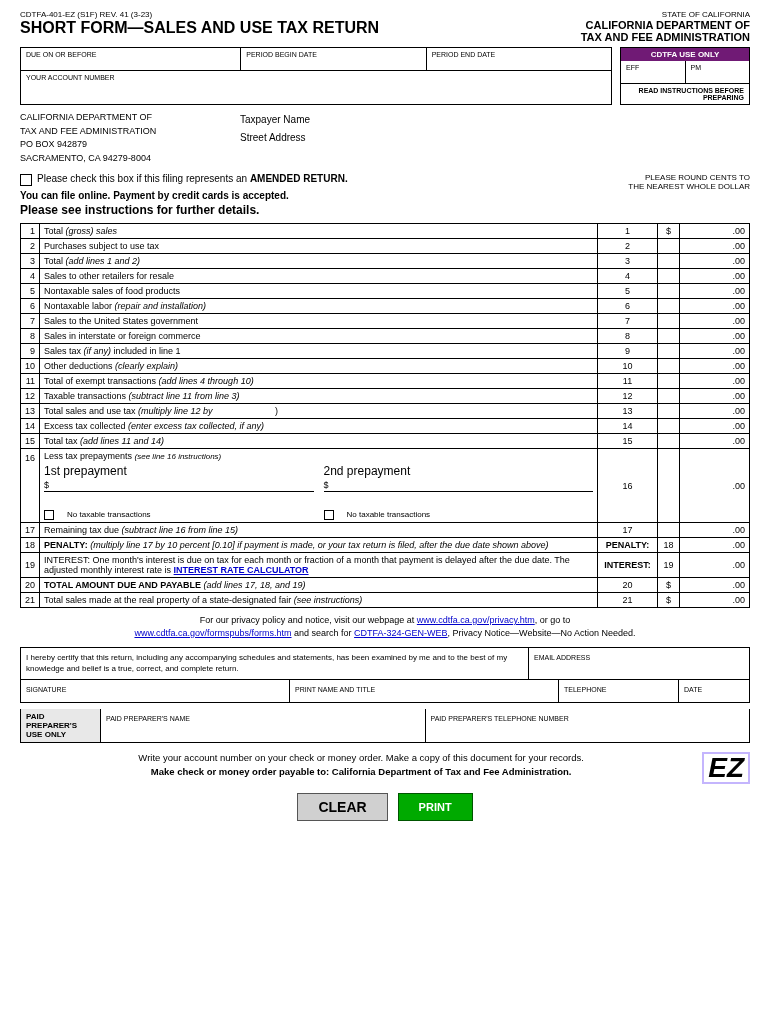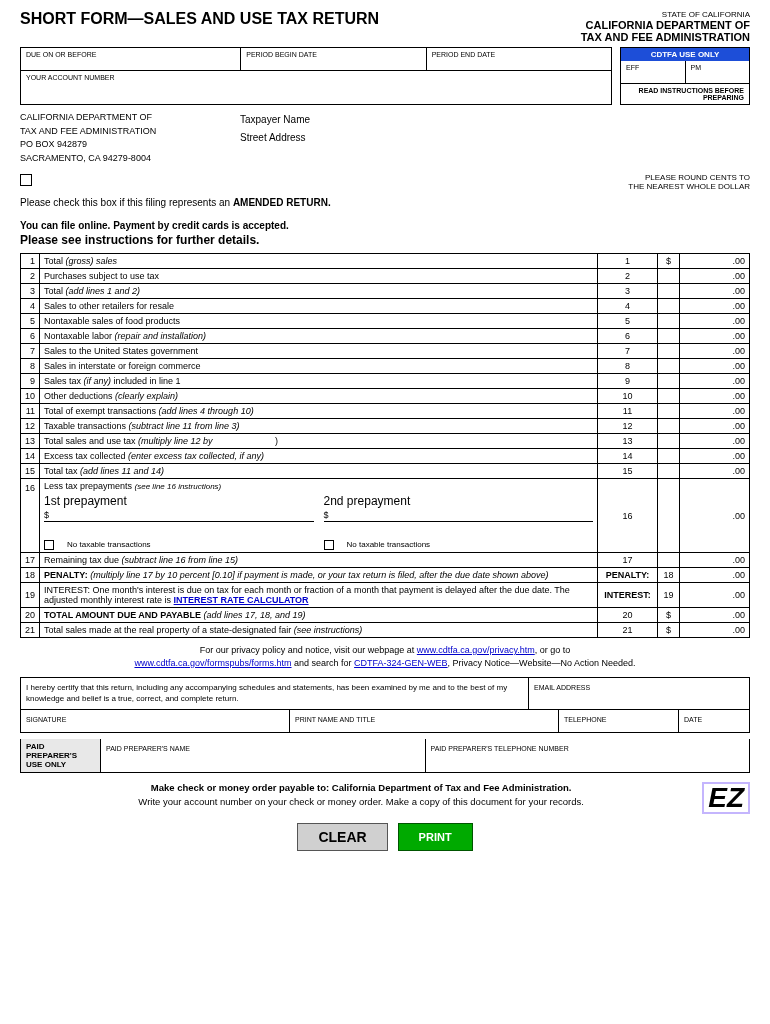--- a/index.html
+++ b/index.html
@@ -77,21 +77,21 @@
       padding: 3px 5px;
       min-height: 22px;
     }
 
     
     .cdtfa-box {
       width: 130px;
       border: 1px solid #000;
     }
     .cdtfa-title {
-      background: #1d4ed8;
+      background: #701a75;
       color: #fff;
       text-align: center;
       font-size: 8px;
       padding: 2px;
       font-weight: bold;
     }
     .cdtfa-inner {
       display: flex;
       border-bottom: 1px solid #000;
     }
@@ -128,23 +128,22 @@
       line-height: 1.8;
     }
 
     
     .amended-section {
       margin-bottom: 6px;
     }
     .amended-line {
       display: flex;
       align-items: flex-start;
-      gap: 11px;
-      margin-bottom: 12px;
-      flex-direction: column;
+      gap: 5px;
+      margin-bottom: 4px;
     }
     .checkbox {
       width: 12px;
       height: 12px;
       border: 1px solid #000;
       display: inline-block;
       flex-shrink: 0;
       margin-top: 1px;
     }
     .amended-text {
@@ -414,20 +413,21 @@
       text-align: right;
     }
   </style>
 </head>
 <body>
 
 <div class="page">
 
   <div class="header">
     <div class="header-left">
+      <div class="form-id">CDTFA-401-EZ (S1F) REV. 41 (3-23)</div>
       <div class="form-title">SHORT FORM—SALES AND USE TAX RETURN</div>
     </div>
     <div class="header-right">
       <div class="state-name">STATE OF CALIFORNIA</div>
       <div class="dept-name">CALIFORNIA DEPARTMENT OF</div>
       <div class="dept-name">TAX AND FEE ADMINISTRATION</div>
     </div>
   </div>
 
   <div class="top-section">
@@ -715,22 +715,22 @@
       <span class="sig-label">PAID PREPARER'S NAME</span>
     </div>
     <div class="preparer-tel-box">
       <span class="sig-label">PAID PREPARER'S TELEPHONE NUMBER</span>
     </div>
   </div>
 
   <div class="bottom-area" style="margin-top:8px;align-items:center;">
     <div style="flex:1;">
       <div class="bottom-note">
+        <div>Write your account number on your check or money order. Make a copy of this document for your records.</div>
         <div><strong>Make check or money order payable to: California Department of Tax and Fee Administration.</strong></div>
-        <div>Write your account number on your check or money order. Make a copy of this document for your records.</div>
       </div>
     </div>
     <div class="ez-badge">EZ</div>
   </div>
 
   <div class="button-row">
     <button class="btn-clear">CLEAR</button>
     <button class="btn-print">PRINT</button>
   </div>
 </div>

